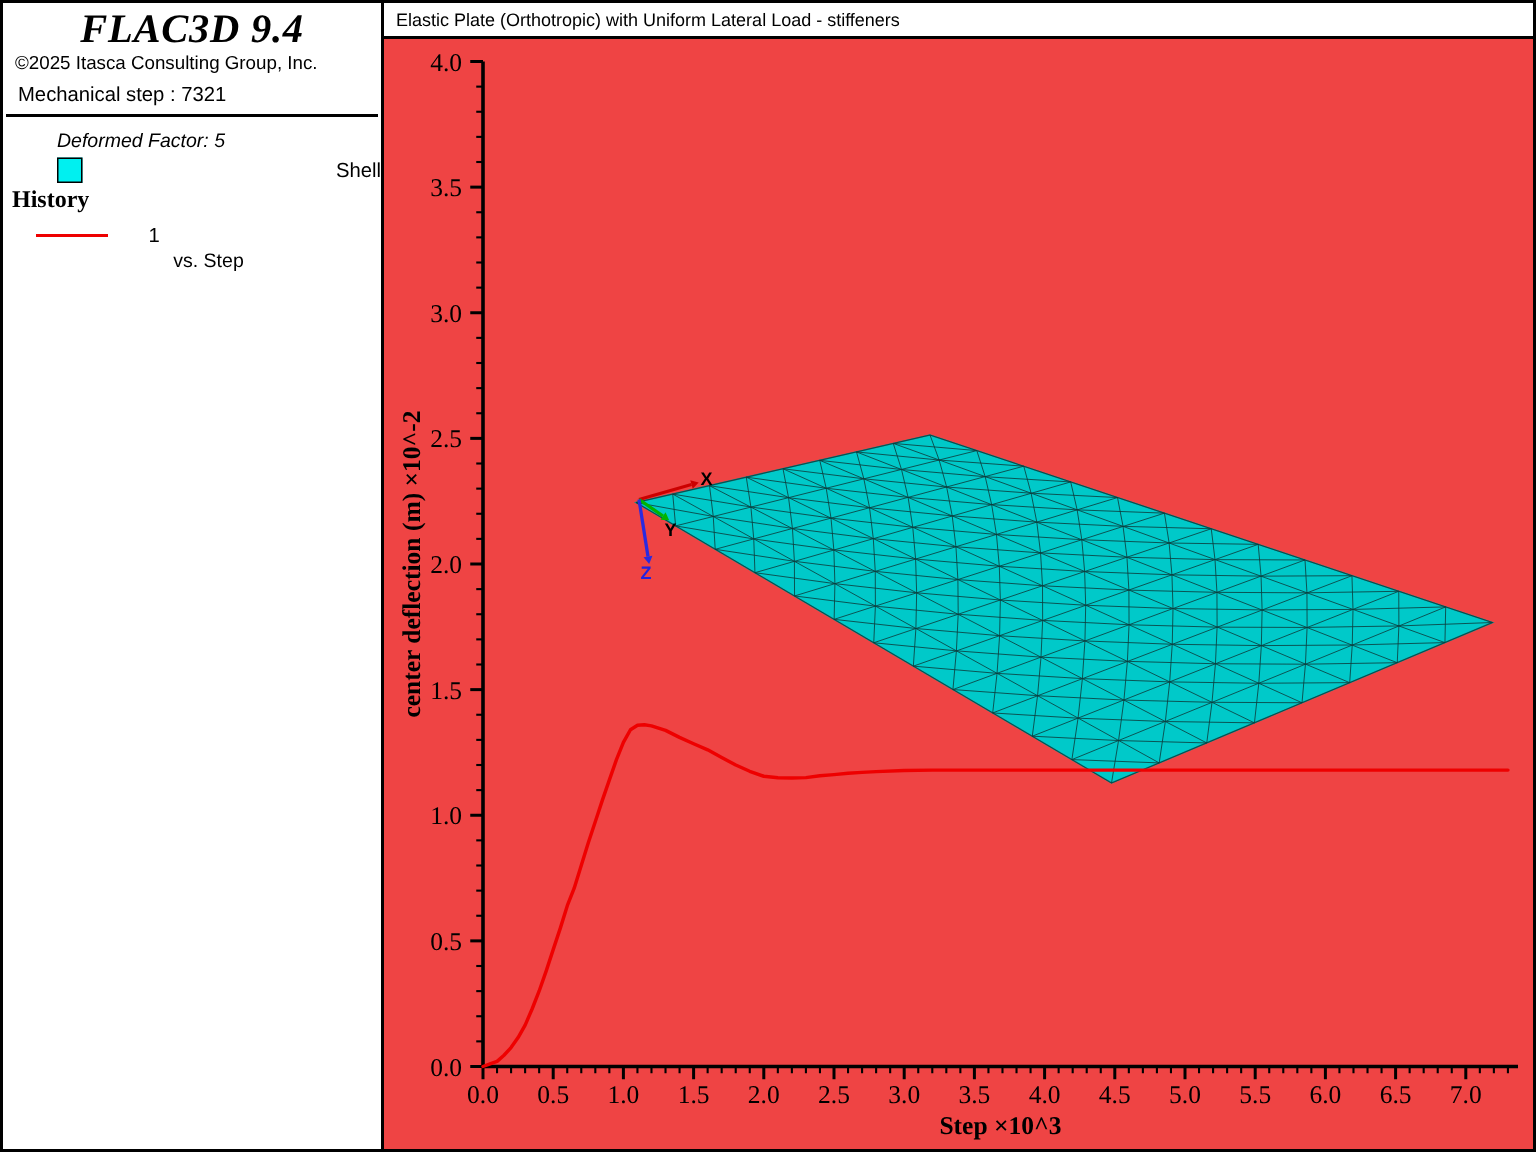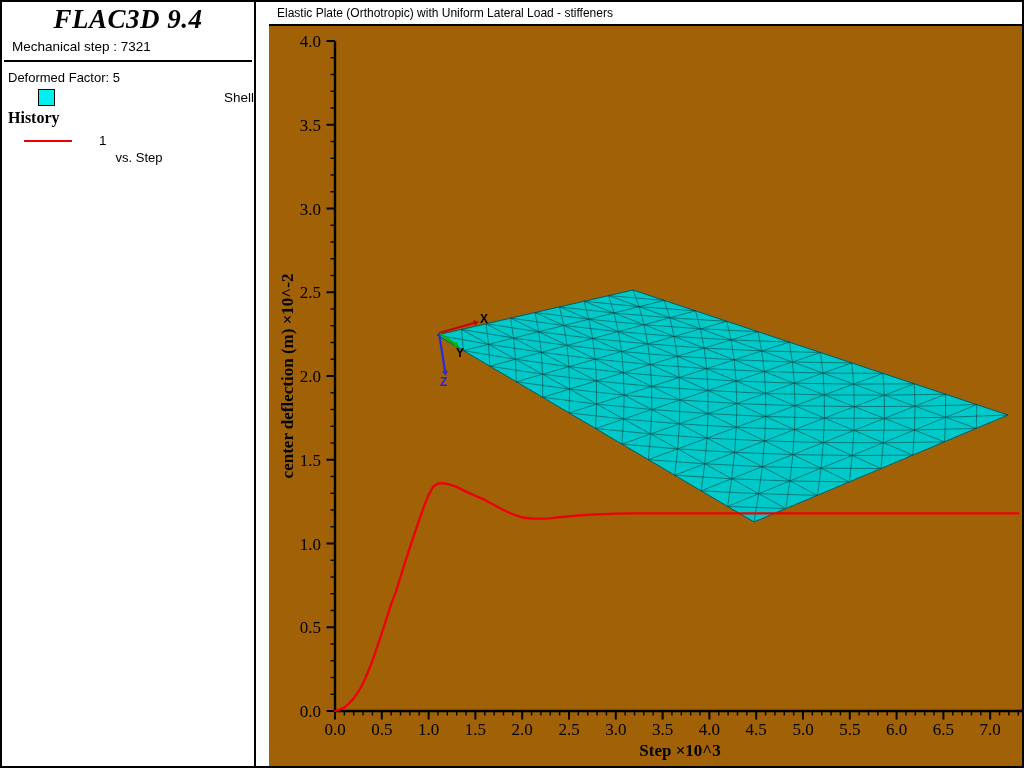--- a/index.html
+++ b/index.html
@@ -17,47 +17,48 @@
     font-family:"Liberation Serif", serif; font-weight:bold; font-style:italic;
     font-size:27px; text-align:center; line-height:28px; letter-spacing:0.5px;
   }
   .copyright { font-size:12.5px; padding-left:8px; margin-top:2px; }
   .mechstep  { font-size:13.5px; padding-left:10px; margin-top:6px; }
   .divider   { border:none; border-top:2px solid #000; margin:6px 2px 8px 2px; }
   .sec-heading {
     font-family:"Liberation Serif", serif; font-weight:bold;
     font-size:16px; padding-left:6px; margin-top:2px;
   }
-  .deformed { font-size:13px; padding-left:6px; margin-top:3px; }
+  .deformed { font-size:13px; padding-left:36px; margin-top:3px;font-style:italic; }
   .legend-row {
     display:flex; align-items:center; padding-left:36px; margin:4px 0 3px 0;
     font-size:13.5px;
     justify-content:space-between;
   }
   .swatch { width:15px; height:15px; border:1px solid #000; display:inline-block; margin-right:8px; }
   .history-row { display:flex; align-items:center; padding-left:22px; margin:6px 0 2px 0; font-size:13.5px; }
   .hline { width:48px; height:0; border-top:2px solid #e00; margin-right:27px; display:inline-block; }
   .vsstep { font-size:13px; padding-left:22px; margin-top:2px;text-align:center; }
-  .main { flex:1; position:relative; background:#a16207;margin-left:13px; }
+  .main { flex:1; position:relative; background:#ef4444; }
   .titlebar {
     height:24px; box-sizing:border-box; border-bottom:2px solid #000;
     display:flex; align-items:center; padding-left:8px; font-size:12px; background:#fff;
   }
   .plot-svg { position:absolute; left:0; top:24px; }
   .tick-label  { font-family:"Liberation Serif", serif; font-size:17px; fill:#000; }
   .axis-title  { font-family:"Liberation Serif", serif; font-size:17px; font-weight:bold; fill:#000; }
   .triad-label { font-family:"Liberation Sans", sans-serif; font-size:12px; font-weight:bold; }
 </style>
 </head>
 <body>
 
 <div class="window">
 
   <aside class="sidebar">
     <div class="logo">FLAC3D 9.4</div>
+    <div class="copyright">©2025 Itasca Consulting Group, Inc.</div>
     <div class="mechstep">Mechanical step : 7321</div>
     <hr class="divider">
 
     <div class="deformed">Deformed Factor: 5</div>
     <div class="legend-row">
       <span class="swatch" style="background: rgb(0, 240, 240);"></span>
       <span>Shell</span>
     </div>
 
     <div class="sec-heading">History</div>

